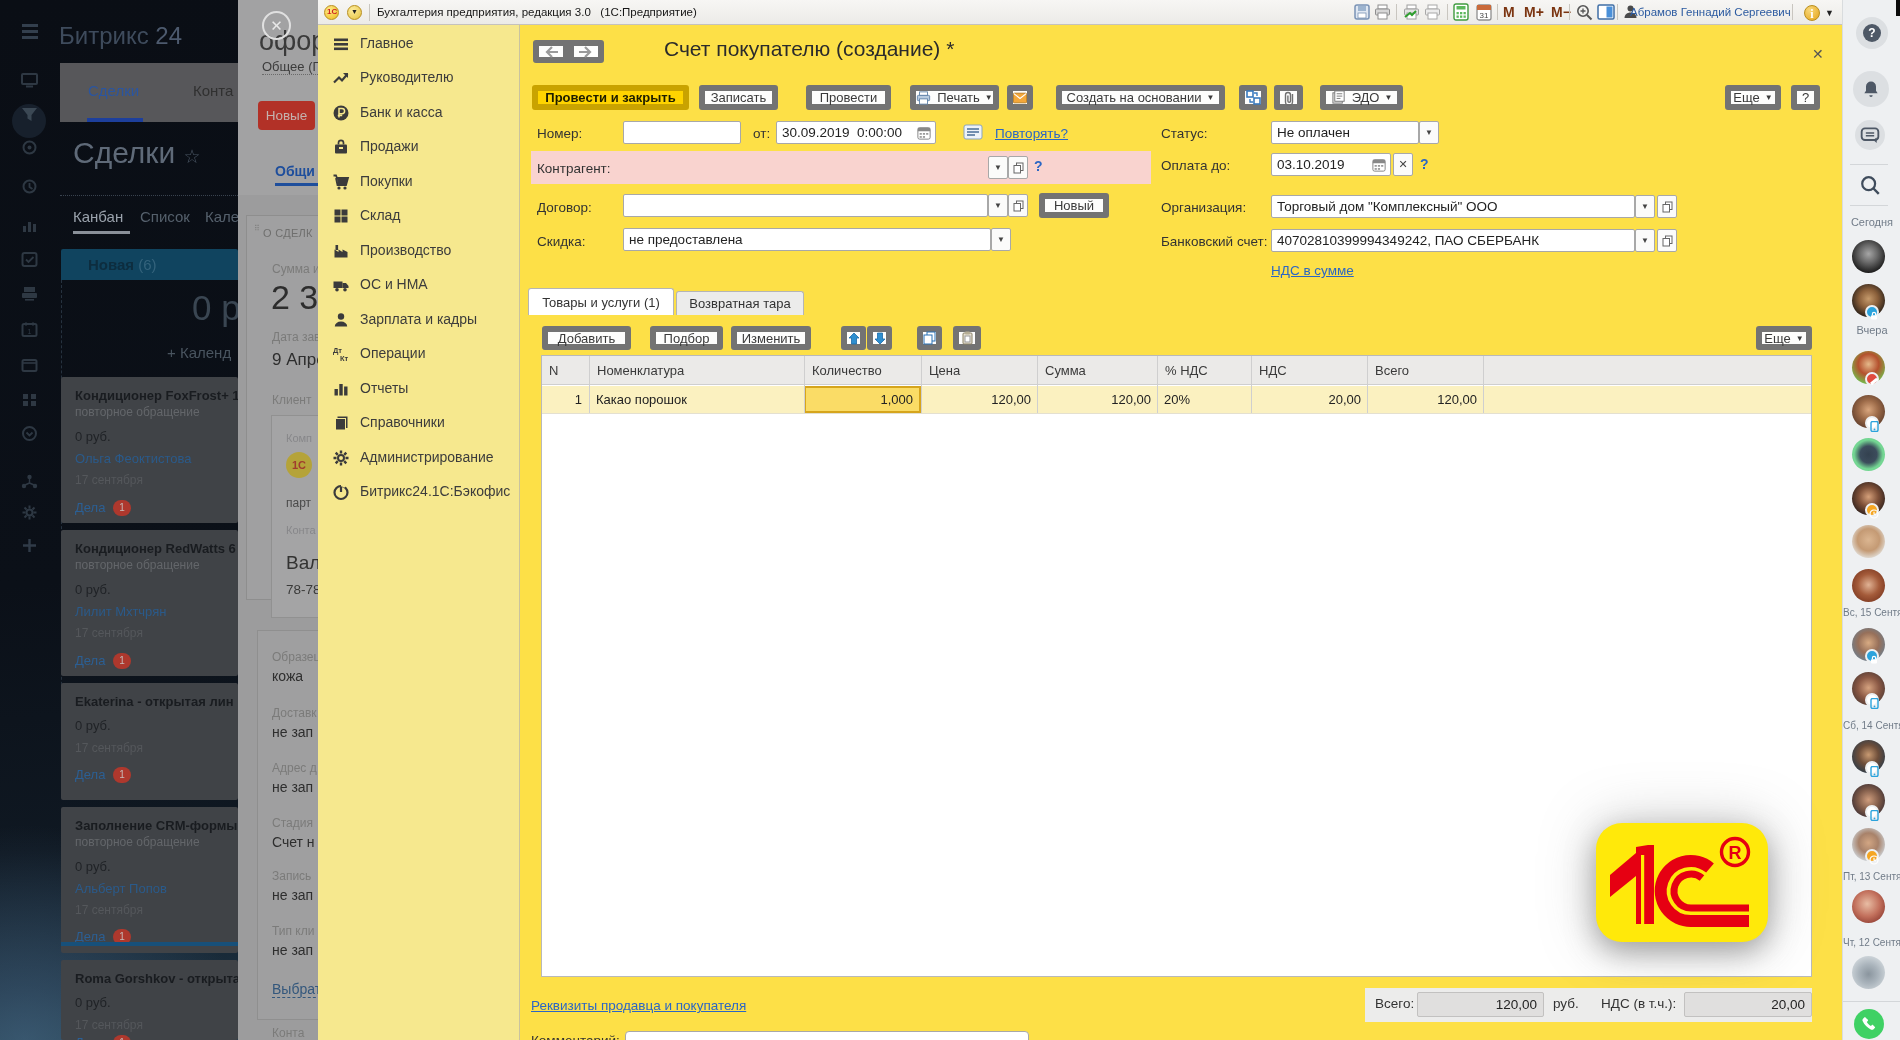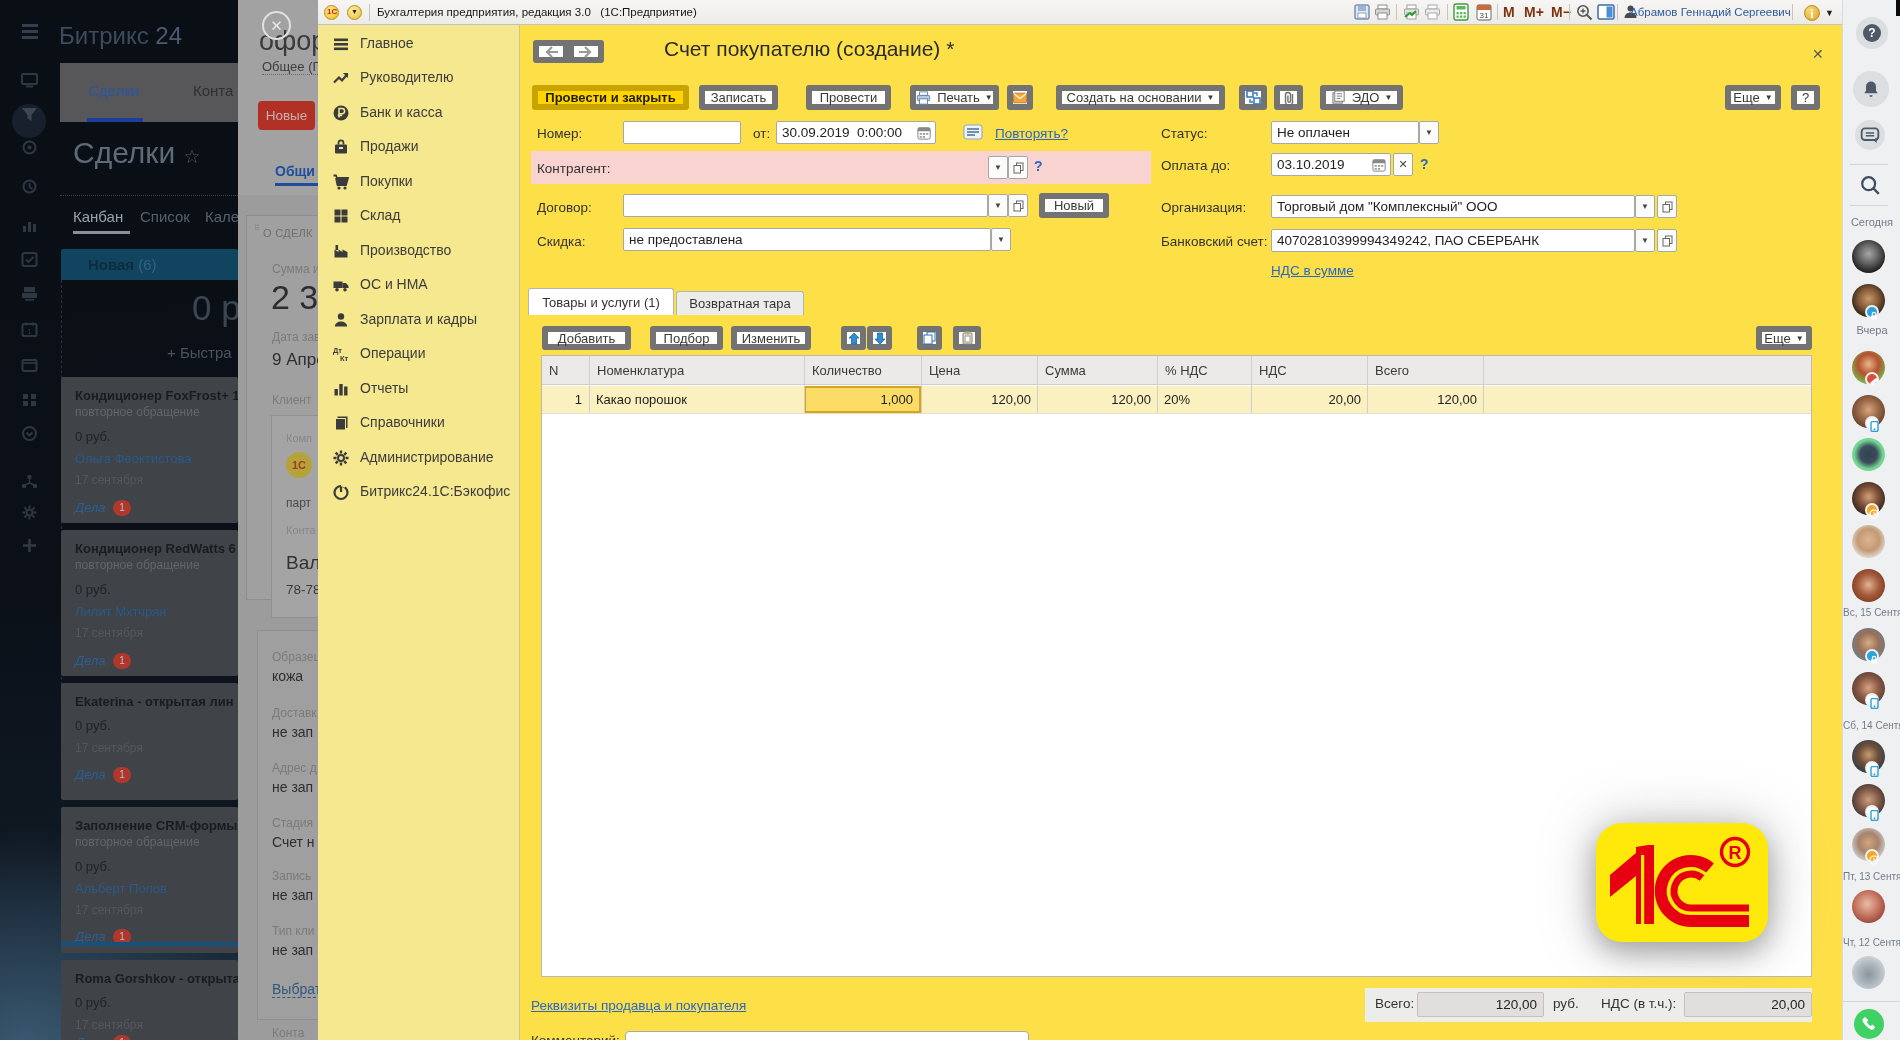--- a/index.html
+++ b/index.html
@@ -12,21 +12,21 @@
   
   #bx { position:absolute; left:0; top:0; width:320px; height:1040px;
     background:radial-gradient(circle at 25px 1040px, rgba(80,115,148,0.5), rgba(80,115,148,0) 215px), linear-gradient(175deg,#0a0e15 0%,#0b1018 55%,#0f1822 80%,#1a2d3c 93%,#24414f 100%); }
   .bxicon { position:absolute; left:21px; width:17px; height:15px; opacity:0.8; }
   .card { position:absolute; left:61px; width:177px; background:#404347; border-radius:2px; }
   .ctitle { position:absolute; left:14px; font-size:13px; font-weight:bold; color:#191c20; white-space:nowrap; }
   .cmut  { position:absolute; left:14px; font-size:12px; color:#63666a; white-space:nowrap; }
   .crub  { position:absolute; left:14px; font-size:13px; color:#202327; }
   .clink { position:absolute; left:14px; font-size:13px; color:#2a5a8a; white-space:nowrap; }
   .cdate { position:absolute; left:14px; font-size:12px; color:#54575b; }
-  .cdela { position:absolute; left:14px; font-size:13px; color:#2b5f94;font-style:italic; }
+  .cdela { position:absolute; left:14px; font-size:13px; color:#2b5f94; }
   .cbadge{ position:absolute; left:51px; width:18px; height:16px; border-radius:9px; background:#ae382d;
     color:#c7bbb8; font-size:10px; text-align:center; line-height:16px; }
 
   
   #slide { position:absolute; left:238px; top:0; width:80px; height:1040px; background:#9c9c9d; }
   .slbl { position:absolute; left:34px; font-size:12px; color:#7b7b7a; white-space:nowrap; }
   .sval { position:absolute; left:34px; font-size:14px; color:#2e2e2e; white-space:nowrap; }
 
   
   #win { position:absolute; left:318px; top:0; width:1524px; height:1040px; background:#ffffff; }
@@ -148,21 +148,21 @@
 
     <div class="abs" style="left:73px;top:208px;font-size:15px;color:#9aa2ac;">Канбан</div>
     <div class="abs" style="left:73px;top:231px;width:57px;height:2.5px;background:#8a9099;"></div>
     <div class="abs" style="left:140px;top:208px;font-size:15px;color:#55606c;">Список</div>
     <div class="abs" style="left:205px;top:208px;font-size:15px;color:#55606c;">Календ</div>
 
     <div class="abs" style="left:61px;top:249px;width:177px;height:31px;background:#10445f;border-radius:2px 2px 0 0;"></div>
     <div class="abs" style="left:88px;top:256px;font-size:15px;font-weight:bold;color:#0d2d3f;">Новая <span style="font-weight:normal;color:#34637c;">(6)</span></div>
     <div class="abs" style="left:61px;top:280px;width:177px;height:440px;border-left:1px dashed #26323f;"></div>
     <div class="abs" style="left:192px;top:288px;font-size:35px;color:#3a4652;">0 ру</div>
-    <div class="abs" style="left:167px;top:344px;font-size:15px;color:#49545f;">+ Быстра</div>
+    <div class="abs" style="left:167px;top:344px;font-size:15px;color:#49545f;">+ Календ</div>
 
     <div class="card" style="top:377px;height:146px;"></div>
     <div class="ctitle" style="top:388px;left:75px;">Кондиционер FoxFrost+ 1</div>
     <div class="cmut" style="top:405px;left:75px;">повторное обращение</div>
     <div class="crub" style="top:429px;left:75px;">0 руб.</div>
     <div class="clink" style="top:451px;left:75px;">Ольга Феоктистова</div>
     <div class="cdate" style="top:473px;left:75px;">17 сентября</div>
     <div class="cdela" style="top:500px;left:75px;">Дела</div>
     <div class="cbadge" style="top:500px;left:113px;">1</div>
 

